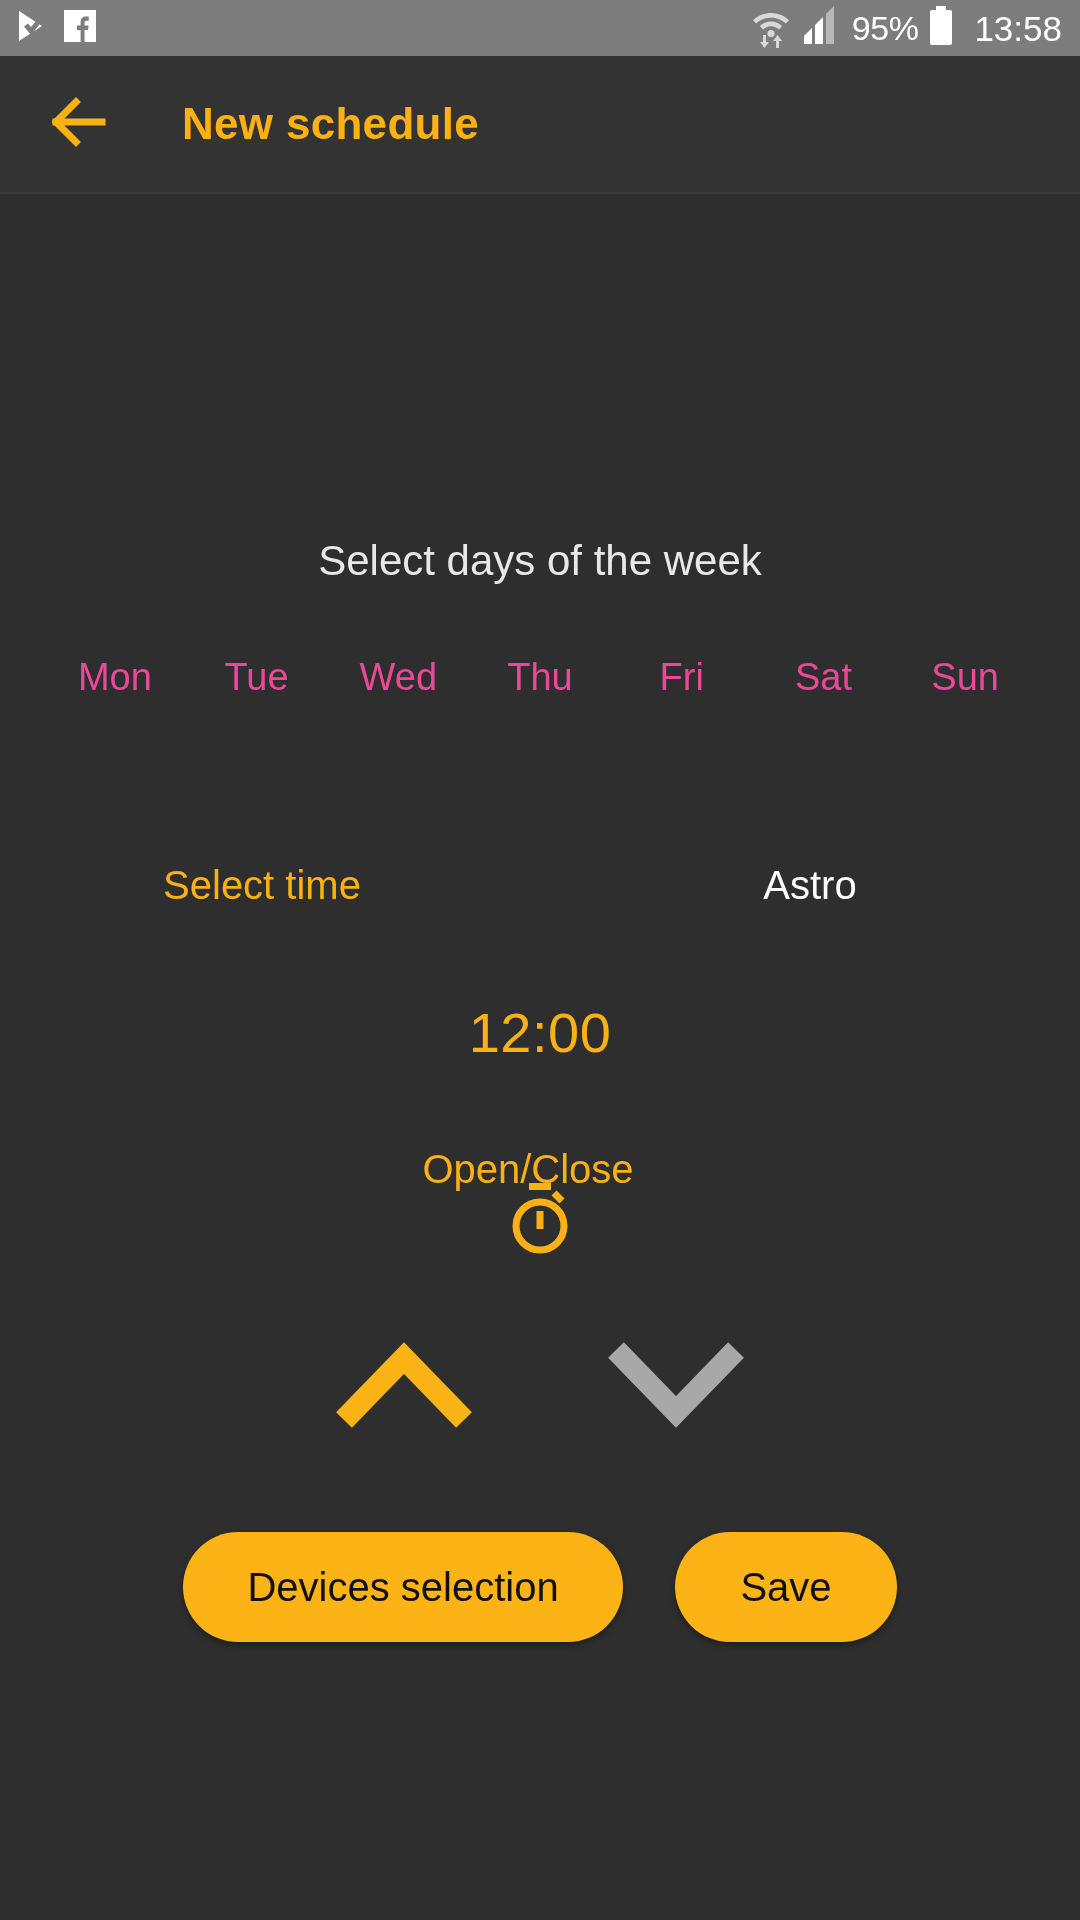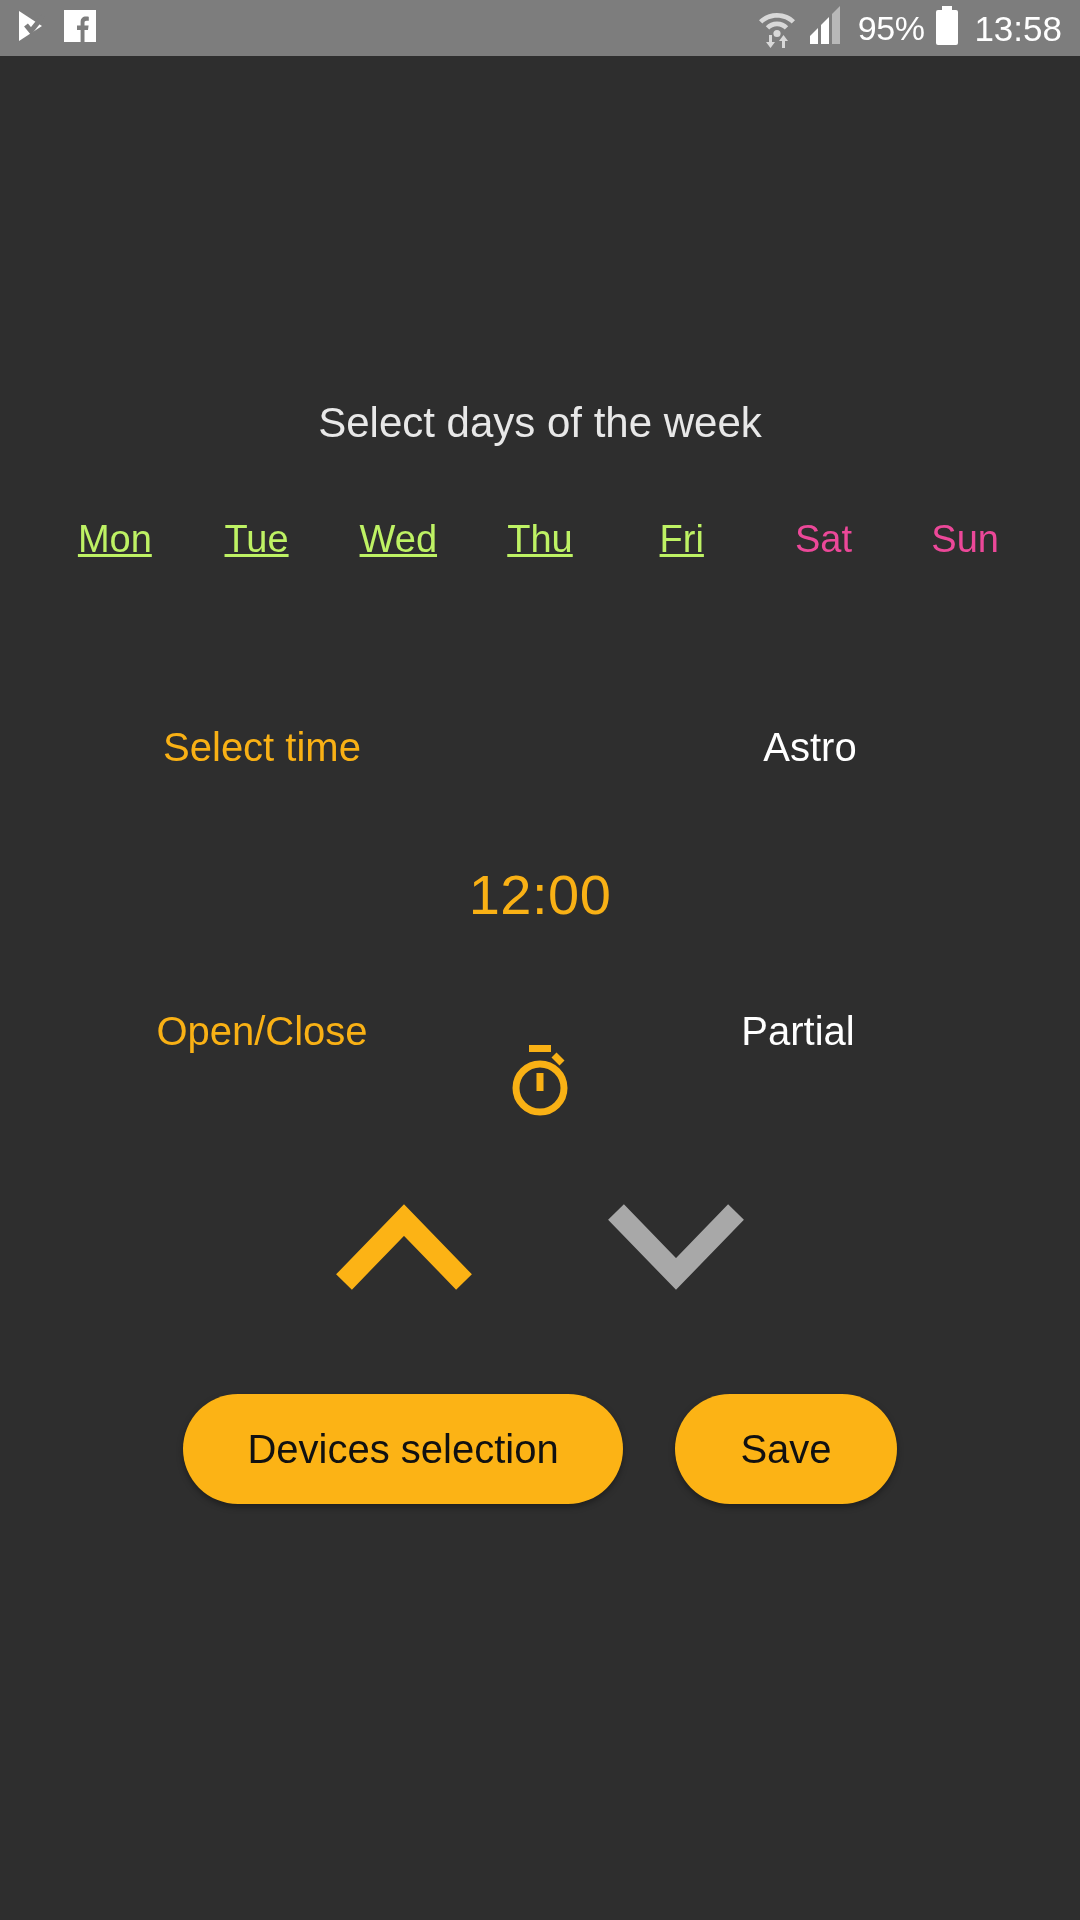--- a/index.html
+++ b/index.html
@@ -52,21 +52,21 @@
     line-height: 1;
     color: #ffffff;
     font-family: "Liberation Sans", sans-serif;
   }
   .status-clock {
     font-size: 35px;
     font-weight: 400;
     line-height: 1;
     color: #ffffff;
     letter-spacing: 0px;
-    margin-left: 4px;
+    margin-left: 10px;
   }
 
   
   .app-bar {
     flex: 0 0 138px;
     height: 138px;
     display: flex;
     align-items: center;
     padding-left: 48px;
     border-bottom: 2px solid #3a3a3a;
@@ -116,21 +116,21 @@
     justify-content: space-between;
     padding: 0 44px;
   }
   .day {
     font-size: 38px;
     font-weight: 400;
     cursor: pointer;
     text-align: center;
     flex: 1 1 0;
   }
-  .day.on  { color: #bef264; text-decoration: underline; }
+  .day.on  { color: #ec4899; }
   .day.off { color: #ec4899; }
 
   .mode-row {
     position: absolute;
     left: 0;
     width: 100%;
     display: flex;
   }
   .mode-row.time-row     { top: 630px; margin-top: 39px; }
   .mode-row.action-row   { top: 953px; }
@@ -270,20 +270,31 @@
       <span class="sb-icon">
         <svg width="26" height="40" viewBox="0 0 26 40">
           <rect x="8" y="0" width="10" height="5" fill="#ffffff"></rect>
           <rect x="2" y="4" width="22" height="35" rx="2" fill="#ffffff"></rect>
         </svg>
       </span>
       <span class="status-clock">13:58</span>
     </div>
   </div>
 
+  <div class="app-bar">
+    <div class="back-btn">
+      <span>
+        <svg width="62" height="52" viewBox="0 0 62 52">
+          <path d="M24 6 L4 26 L24 46" stroke="#f9b115" stroke-width="7" fill="none" stroke-linecap="square" stroke-linejoin="miter"></path>
+          <path d="M4 26 L50 26" stroke="#f9b115" stroke-width="7" fill="none" stroke-linecap="square"></path>
+        </svg>
+      </span>
+    </div>
+    <div class="app-title">New schedule</div>
+  </div>
 
   <div class="content">
 
     <div class="section-title">Select days of the week</div>
 
     <div class="days-row">
       <span class="day on">Mon</span>
       <span class="day on">Tue</span>
       <span class="day on">Wed</span>
       <span class="day on">Thu</span>
@@ -306,21 +317,20 @@
             <path d="M50 12 L58 20" stroke="#f9b115" stroke-width="7" stroke-linecap="butt"></path>
             <circle cx="36" cy="45" r="24" stroke="#f9b115" stroke-width="7" fill="none"></circle>
             <rect x="32.5" y="30" width="7" height="18" fill="#f9b115"></rect>
           </svg>
         </span>
       </span>
     </div>
 
     <div class="mode-row action-row">
       <span class="mode-cell on">Open/Close</span>
-      <span class="mode-cell off">Partial</span>
     </div>
 
     <div class="arrows-row">
       <span class="arrow-btn">
         <span>
           <svg width="140" height="100" viewBox="0 0 140 100">
             <path d="M10 88 L70 26 L130 88" stroke="#fcb315" stroke-width="22" fill="none" stroke-linecap="butt" stroke-linejoin="miter"></path>
           </svg>
         </span>
       </span>

